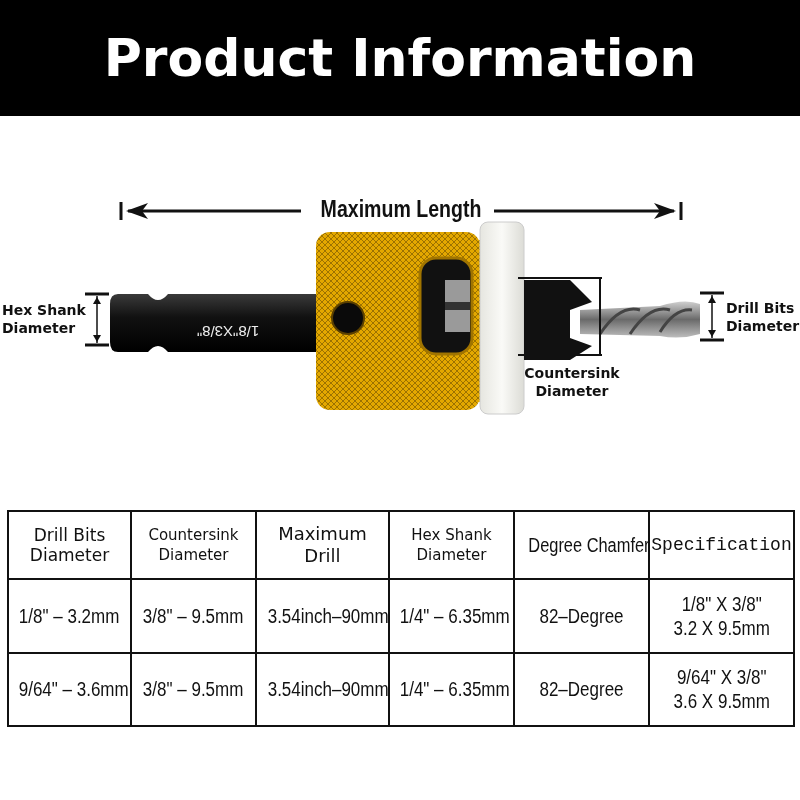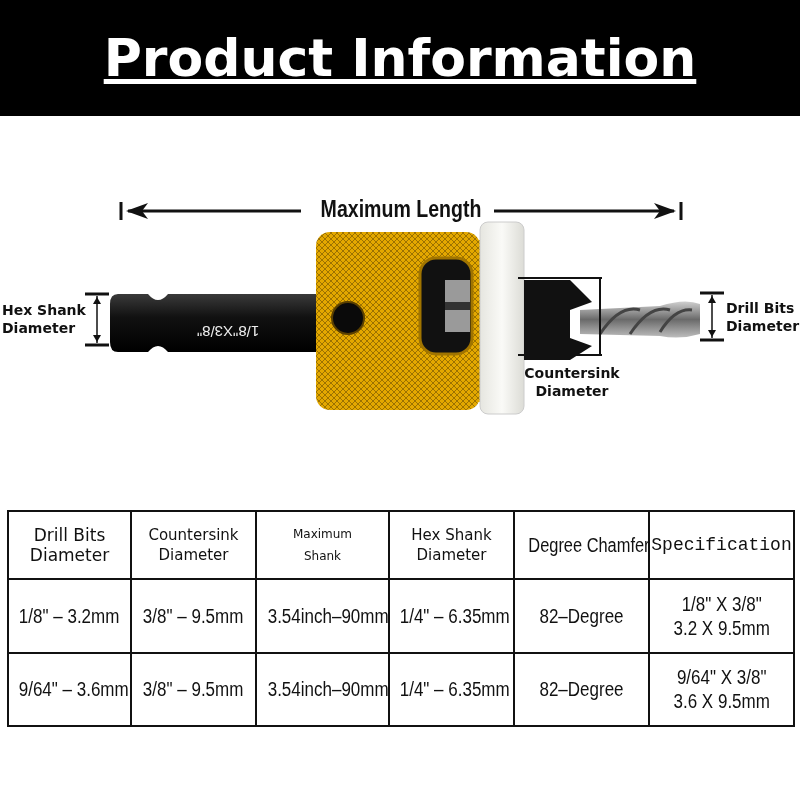--- a/index.html
+++ b/index.html
@@ -1,18 +1,18 @@
 <!DOCTYPE html>
 <html><head>
 <meta charset="utf-8">
 <style>
   html,body{margin:0;padding:0;}
   body{width:800px;height:800px;background:#fff;position:relative;overflow:hidden;font-family:"Liberation Sans",sans-serif;color:#111;}
   .banner{position:absolute;left:0;top:0;width:800px;height:116px;background:#000;display:flex;align-items:center;justify-content:center;}
-  .banner h1{margin:0;color:#fff;font-family:"DejaVu Sans",sans-serif;font-weight:bold;font-size:52px;letter-spacing:0px;text-decoration:underline;}
+  .banner h1{margin:0;color:#fff;font-family:"DejaVu Sans",sans-serif;font-weight:bold;font-size:52px;letter-spacing:0px;}
   .abs{position:absolute;}
   .label{font-family:"DejaVu Sans",sans-serif;font-weight:bold;font-size:14px;line-height:18px;color:#111;}
   .maxlen-text{font-family:"Liberation Sans",sans-serif;font-weight:bold;font-size:23px;transform:scaleX(0.85);transform-origin:center;}
   table.spec{position:absolute;left:7px;top:510px;width:786px;height:217px;border-collapse:collapse;table-layout:fixed;}
   table.spec td, table.spec th{border:2px solid #111;text-align:center;vertical-align:middle;padding:0;}
   table.spec th{font-weight:normal;height:66px;}
   .h-sans{font-family:"DejaVu Sans",sans-serif;font-size:16px;line-height:20px;}
   .h-cond{font-family:"Liberation Sans",sans-serif;font-size:20px;transform:scaleX(0.82);display:inline-block;}
   .h-spec{font-family:Liberation Mono, monospace;font-size:18px;}
   .cell{font-family:"Liberation Sans",sans-serif;font-size:20px;display:inline-block;transform:scaleX(0.85);white-space:nowrap;line-height:24px;}
@@ -128,23 +128,23 @@
             <div>Diameter</div>
           </div>
         </th>
     <th>
           <div class="h-sans" style="font-size:15px;">
             <div>Countersink</div>
             <div>Diameter</div>
           </div>
         </th>
     <th>
-          <div class="h-sans" style="font-size:12px;line-height:22px;">
+          <div class="h-sans" style="font-size:18px;line-height:22px;">
             <div>Maximum</div>
-            <div>Shank</div>
+            <div>Drill</div>
           </div>
         </th>
     <th>
           <div class="h-sans" style="font-size:15px;">
             <div>Hex Shank</div>
             <div>Diameter</div>
           </div>
         </th>
     <th><span class="h-cond" style="white-space:nowrap;">Degree Chamfer</span></th>
     <th><span class="h-spec">Specification</span></th>

